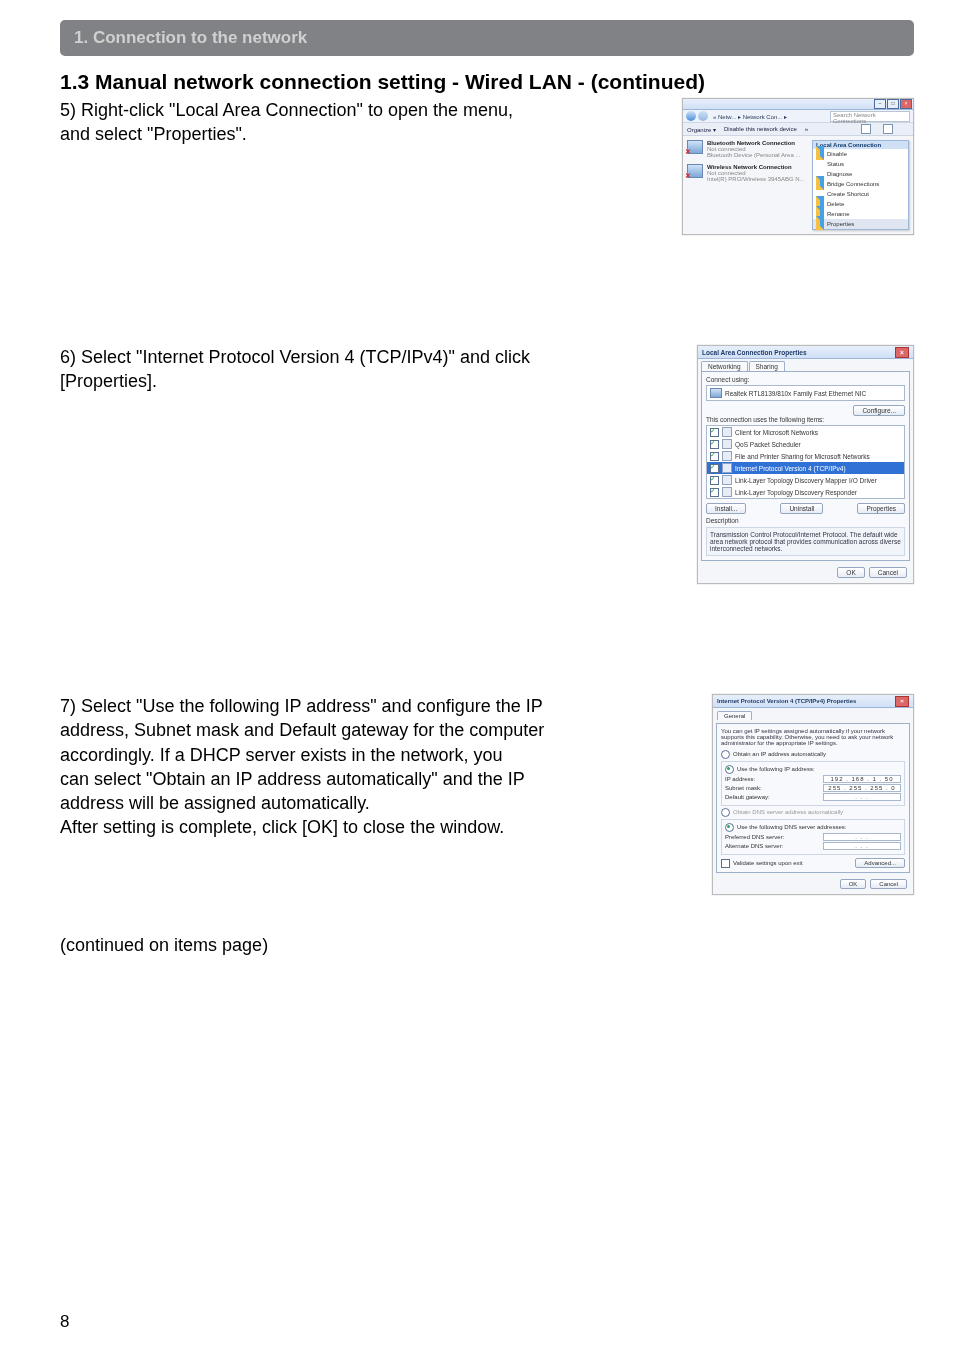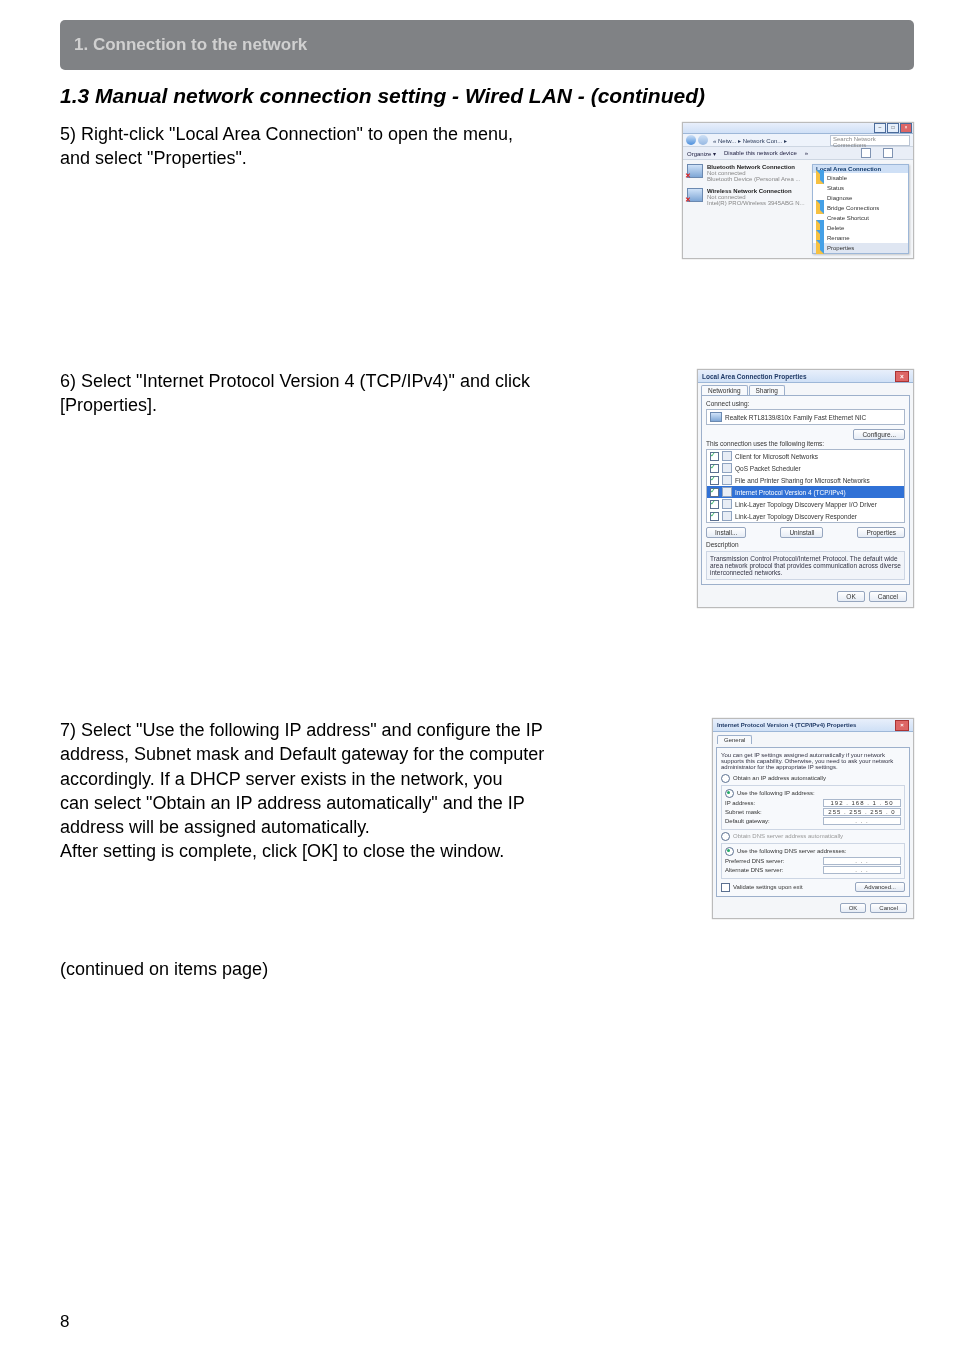--- a/index.html
+++ b/index.html
@@ -13,30 +13,29 @@
   .page {
     padding: 20px 40px 30px 60px;
     position: relative;
     min-height: 1300px;
   }
   .section-bar {
     background: #808285;
     color: #d0d0d0;
     font-weight: bold;
     font-size: 17px;
-    padding: 15px 14px;
+    padding: 8px 14px;
     border-radius: 5px;
     margin-bottom: 14px;
   }
   .heading {
     font-family: Arial, Helvetica, sans-serif;
     font-weight: bold;
-    font-style: italic;
     font-size: 21px;
-    margin: 4px 0 14px 0;
+    margin: 4px 0 4px 0;
     color: #000;
   }
   .step-row {
     display: flex;
     align-items: flex-start;
     margin-bottom: 110px;
   }
   .step-row.last { margin-bottom: 40px; }
   .step-text {
     font-size: 18px;

